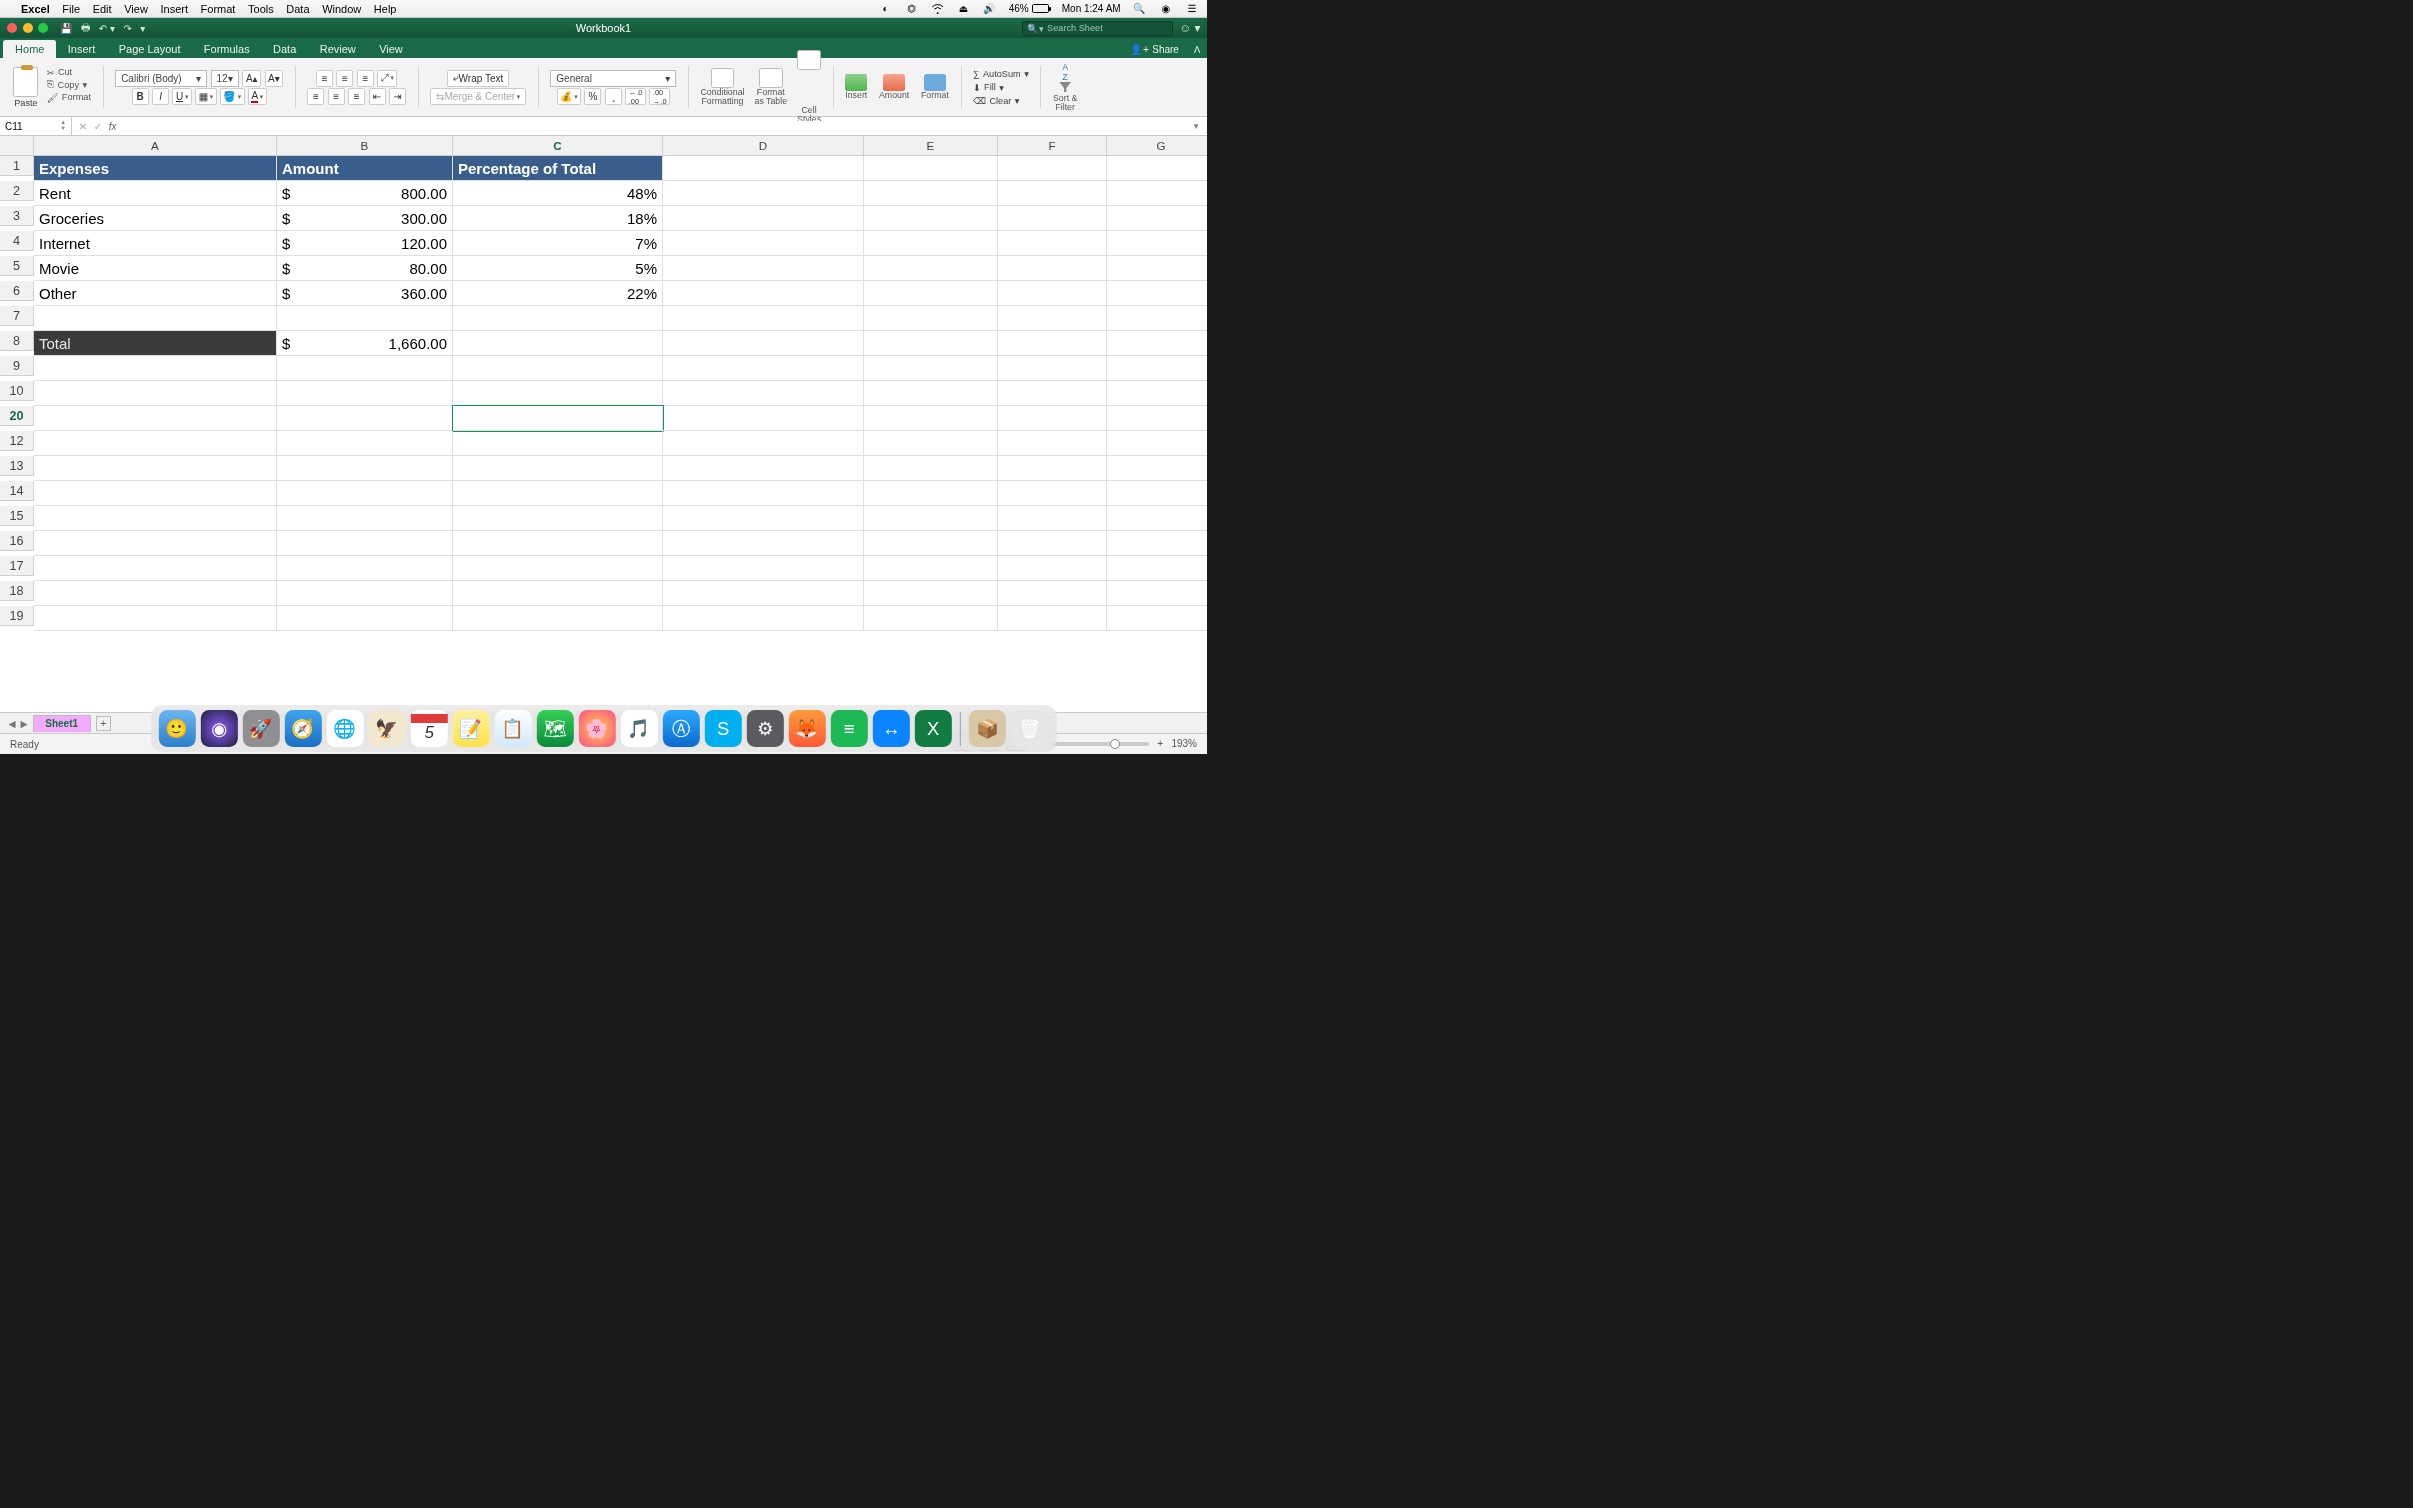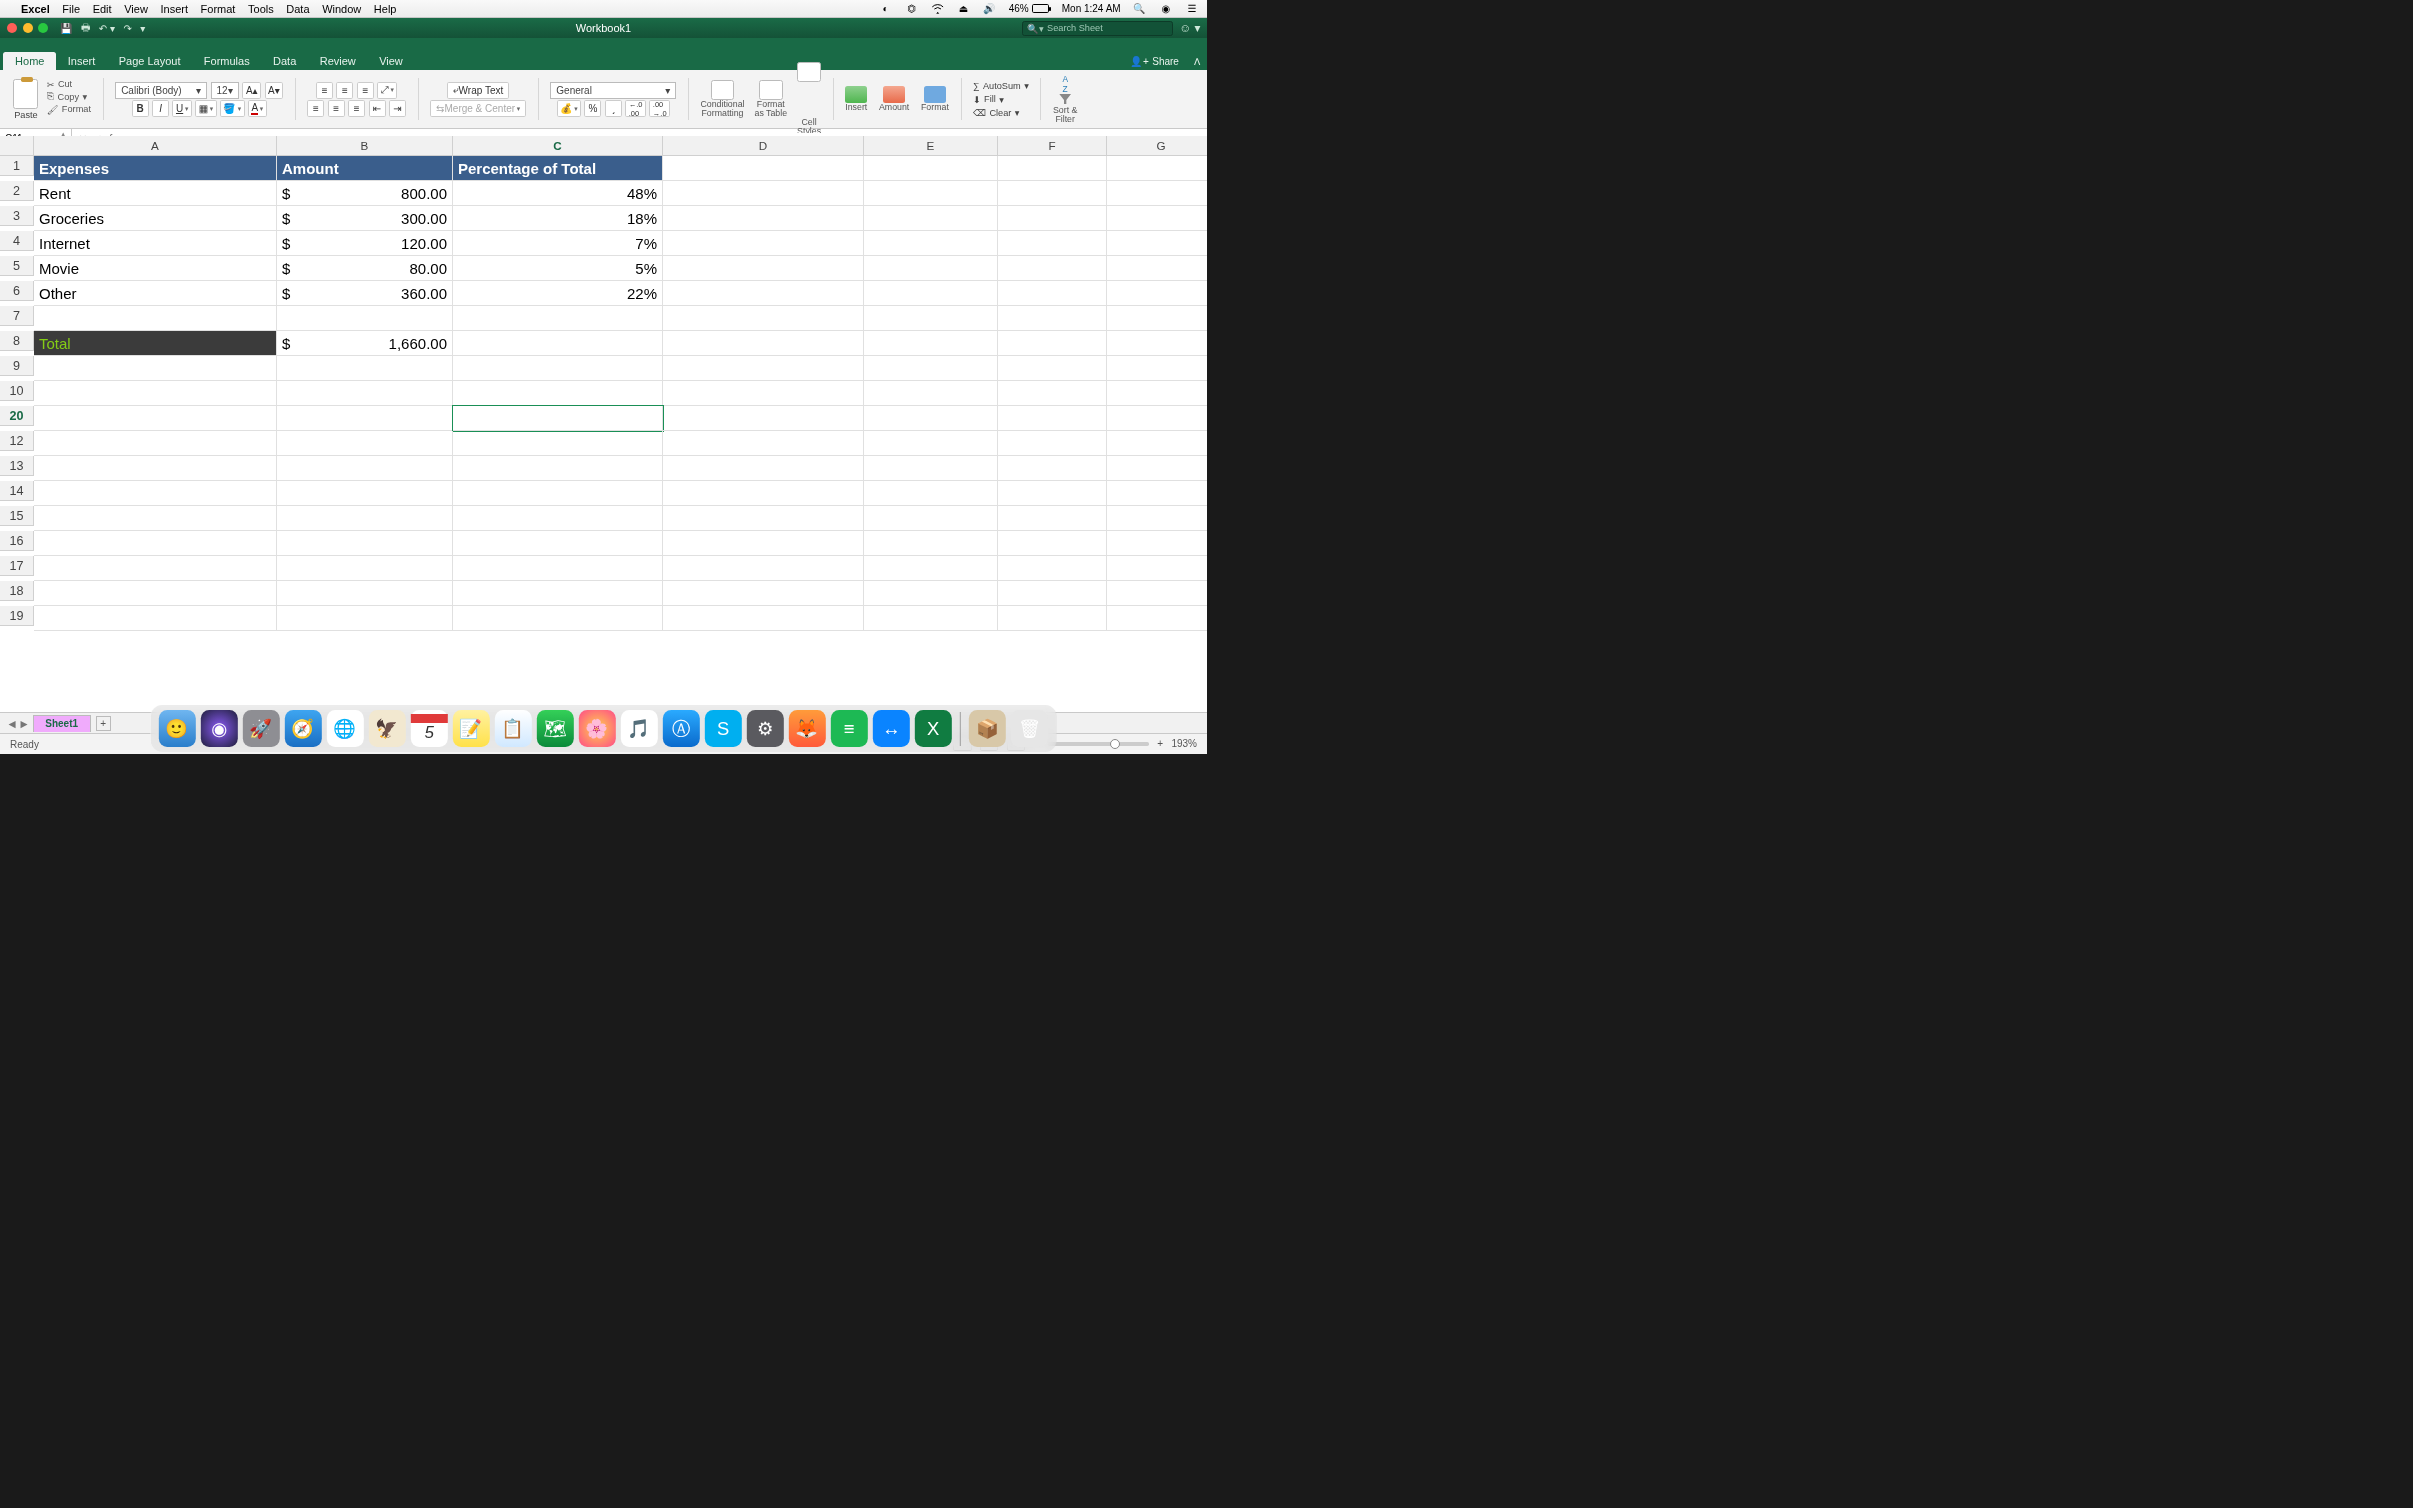--- a/index.html
+++ b/index.html
@@ -22,21 +22,21 @@
 .traffic { display:flex; gap:5.9px; }
 .dot { width:10px; height:10px; border-radius:50%; }
 .dot.red{background:#ff5f57;} .dot.yellow{background:#febc2e;} .dot.green{background:#28c840;}
 .qat { display:flex; gap:8.4px; margin-left:11.7px; align-items:center;}
 .qat span { color:#d0e8db; font-size:10px;}
 .titlebar .title { position:absolute; left:50%; transform:translateX(-50%); color:#fff; font-size:11px;}
 .searchsheet { margin-left:auto; background:#125237; border:0.8px solid #0d3b28; border-radius:2.5px; height:15px; display:flex; align-items:center; padding:0 5px; color:#9ec7b4; font-size:9.2px; width:151px; gap:3.4px;}
 .smiley { color:#cfe9db; margin-left:6.7px; font-size:11.7px;}
 
 
-.ribbon-tabs { height: 32px; background:#196a46; display:flex; align-items:flex-end; padding-left:3.4px; gap:0;}
+.ribbon-tabs { height: 20px; background:#196a46; display:flex; align-items:flex-end; padding-left:3.4px; gap:0;}
 .ribbon-tabs .tab { padding:3.4px 11.7px; font-size:11px; color:#e8f3ed; cursor:pointer;}
 .ribbon-tabs .tab.active { background:#f3f3f3; color:#1b6a46; border-radius:2.5px 2.5px 0 0;}
 .ribbon-tabs .share { margin-left:auto; color:#e8f3ed; font-size:10px; padding:3.4px 8.4px; display:flex; align-items:center; gap:3.4px;}
 .ribbon-caret { color:#e8f3ed; padding:3.4px 6.7px; font-size:9.2px;}
 
 
 .ribbon { height: 59px; background:#f3f3f3; border-bottom:0.8px solid #c9c9c9; display:flex; align-items:center; padding:3.4px 8.4px; gap:6.7px; font-size:9.2px; color:#444;}
 .group { display:flex; flex-direction:column; align-items:center; gap:1.7px; padding:0 5px; height:49px; justify-content:center;}
 .sep { width:0.8px; height:42px; background:#d6d6d6;}
 .clipboard-big { width:25px; height:30px; background:#fff; border:0.8px solid #bbb; border-radius:2.5px; position:relative;}
@@ -455,21 +455,21 @@
       <div class="cell" style=""></div>
       <div class="rowhead">7</div>
       <div class="cell" style=""></div>
       <div class="cell" style=""></div>
       <div class="cell" style=""></div>
       <div class="cell" style=""></div>
       <div class="cell" style=""></div>
       <div class="cell" style=""></div>
       <div class="cell" style=""></div>
       <div class="rowhead">8</div>
-      <div class="cell" style="background:#3b3b3b;color:#84cc16;font-weight:500;">Total</div>
+      <div class="cell" style="background:#3b3b3b;color:#e5e5e5;font-weight:500;">Total</div>
       <div class="cell" style="">
         <span class="money">
           <span class="sym">$</span>
           <span class="val">1,660.00</span>
         </span>
       </div>
       <div class="cell" style=""></div>
       <div class="cell" style=""></div>
       <div class="cell" style=""></div>
       <div class="cell" style=""></div>

